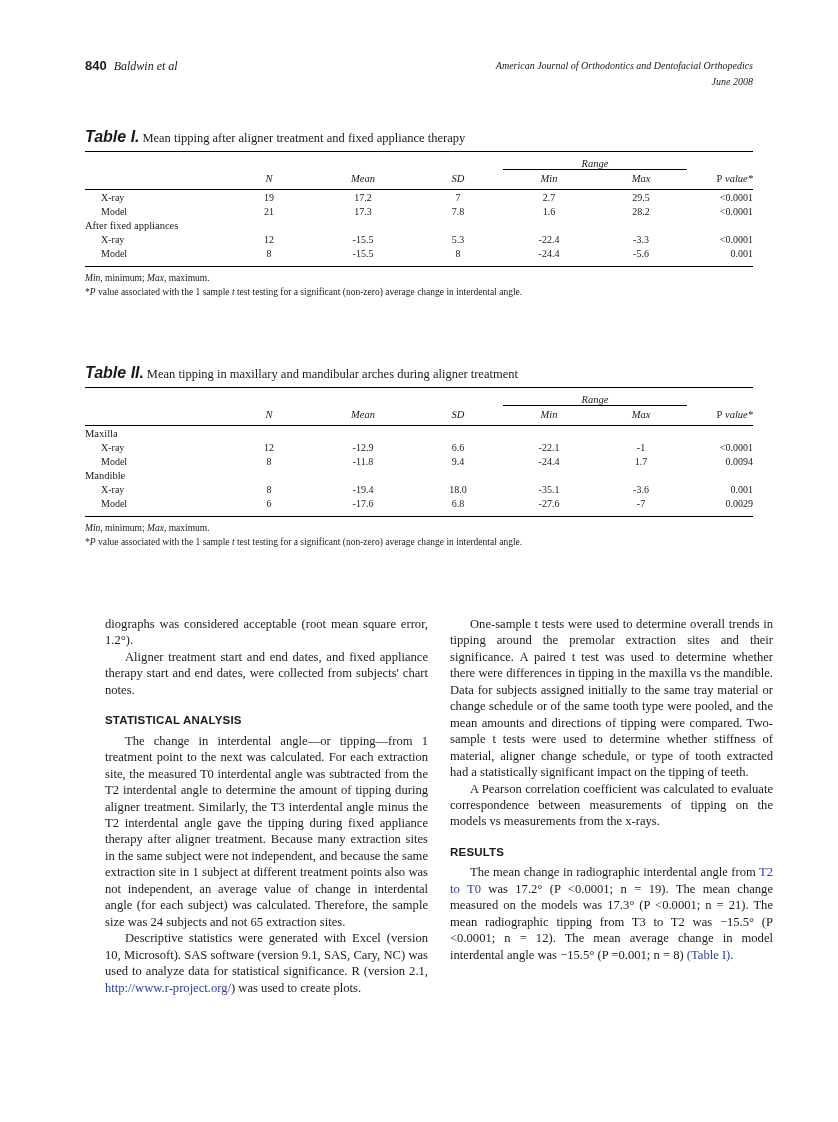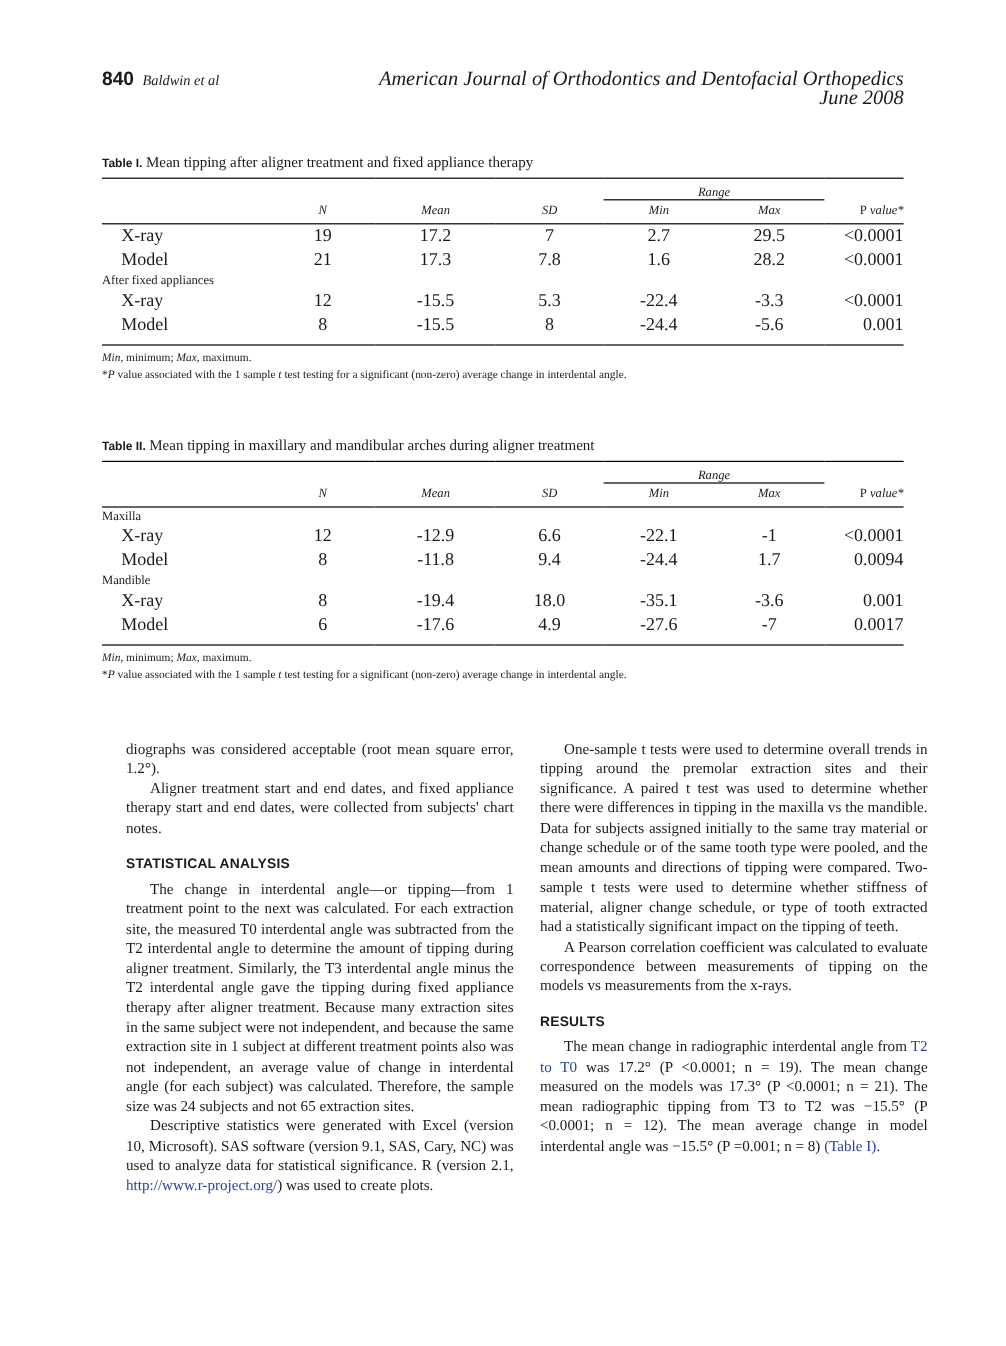--- a/index.html
+++ b/index.html
@@ -30,55 +30,56 @@
     position: absolute;
     left: 0;
     top: 0;
     font-size: 11.5px;
     white-space: nowrap;
   }
   .rh-page-no {
     font-weight: bold;
     font-style: normal;
     font-family: "Liberation Sans", sans-serif;
-    font-size: 16px;
+    font-size: 13px;
     margin-right: 7px;
   }
   .rh-authors {
     font-style: italic;
     font-size: 12px;
   }
   .rh-right {
     position: absolute;
     right: 0;
     top: 0;
     text-align: right;
     font-style: italic;
-    font-size: 17px;
+    font-size: 10px;
     line-height: 16px;
   }
 
   
   .table-block {
     position: absolute;
     left: 85px;
     width: 668px;
   }
   #table-1 { top: 128px; }
   #table-2 { top: 364px; }
 
   .table-caption {
     font-size: 11.5px;
     margin-bottom: 5px;
     white-space: nowrap;
   }
   .table-caption .tc-label {
     font-family: "Liberation Sans", sans-serif;
     font-weight: bold;
-    font-size: 10px;
+    font-size: 16px;
+    font-style: italic;
   }
   .table-caption .tc-text {
     font-family: "Liberation Serif", serif;
     font-size: 12.5px;
   }
 
   table.data {
     width: 100%;
     border-collapse: collapse;
     font-size: 10.5px;
@@ -134,21 +135,21 @@
   .pv-rest { font-style: italic; }
 
   tr.group-row td {
     text-align: left;
     padding: 2px 0 1px 0;
     font-size: 10.5px;
   }
   tr.data-row td {
     text-align: center;
     padding: 1.5px 0;
-    font-size: 15px;
+    font-size: 10px;
   }
   tr.data-row td.label {
     text-align: left;
     padding-left: 16px;
   }
   tr.data-row td.pval {
     text-align: right;
   }
   tr.spacer-row td {
     height: 6px; padding: 0; font-size: 0; line-height: 0;
@@ -378,24 +379,24 @@
           <td>-19.4</td>
           <td>18.0</td>
           <td>-35.1</td>
           <td>-3.6</td>
           <td class="pval">0.001</td>
         </tr>
         <tr class="data-row">
           <td class="label">Model</td>
           <td>6</td>
           <td>-17.6</td>
-          <td>4.9</td>
+          <td>6.8</td>
           <td>-27.6</td>
           <td>-7</td>
-          <td class="pval">0.0017</td>
+          <td class="pval">0.0029</td>
         </tr>
         <tr class="spacer-row">
             <td colspan="7"></td>
           </tr>
         <tr class="rule-bottom">
             <td colspan="7"></td>
           </tr>
       </tbody>
     </table>
     <div class="table-notes">

